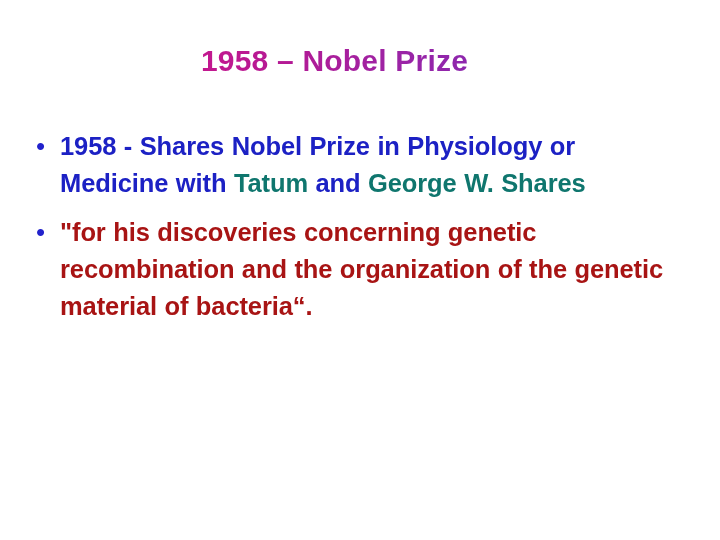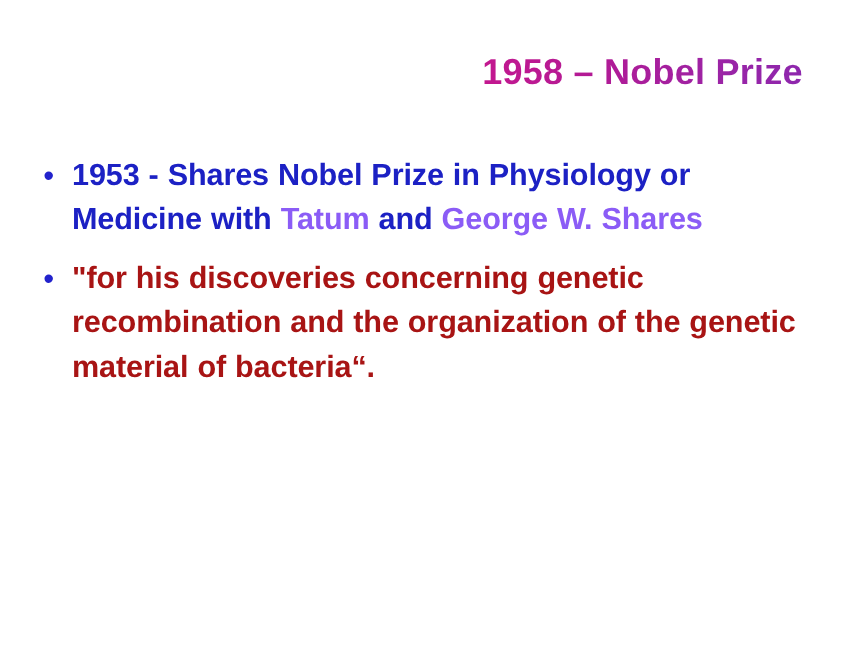--- a/index.html
+++ b/index.html
@@ -21,21 +21,21 @@
     background: #ffffff;
     box-sizing: border-box;
   }
 
   
   .title-block {
     position: absolute;
     left: 0;
     top: 44px;
     width: 669px;
-    text-align: right;
+    text-align: center;
   }
   .slide-title {
     display: inline-block;
     font-size: 30px;
     font-weight: bold;
     letter-spacing: 0.2px;
     background-image: linear-gradient(90deg, #c3188f 0%, #b21a95 35%, #9b24a6 75%, #8d27ad 100%);
     -webkit-background-clip: text;
     background-clip: text;
     color: #a81f9c;
@@ -72,21 +72,21 @@
   .bullet-text {
     flex: 1 1 auto;
     font-size: 25.5px;
     font-weight: bold;
     line-height: 37px;
     letter-spacing: -0.1px;
     word-spacing: 0.5px;
   }
 
   .c-blue  { color: #1c21c4; }
-  .c-green { color: #8b5cf6; text-align: right; }
+  .c-green { color: #0f766e; text-align: right; }
   .c-red   { color: #a81414; }
 
   .spacer-area {
     position: absolute;
     left: 0;
     top: 380px;
     width: 720px;
     height: 160px;
   }
 </style>
@@ -96,21 +96,21 @@
 <div class="slide">
 
   <div class="title-block">
     <span class="slide-title">1958 – Nobel Prize</span>
   </div>
 
   <div class="body-block">
 
     <div class="bullet-row">
       <span class="bullet-marker">•</span>
-      <span class="bullet-text"><span class="c-blue">1953 - Shares Nobel Prize in Physiology or Medicine with </span><span class="c-green">Tatum</span><span class="c-blue"> and </span><span class="c-green">George W. Shares</span></span>
+      <span class="bullet-text"><span class="c-blue">1958 - Shares Nobel Prize in Physiology or Medicine with </span><span class="c-green">Tatum</span><span class="c-blue"> and </span><span class="c-green">George W. Shares</span></span>
     </div>
 
     <div class="bullet-row second">
       <span class="bullet-marker">•</span>
       <span class="bullet-text"><span class="c-red">"for his discoveries concerning genetic recombination and the organization of the genetic material of bacteria“.</span></span>
     </div>
 
   </div>
 
   <div class="spacer-area"></div>

